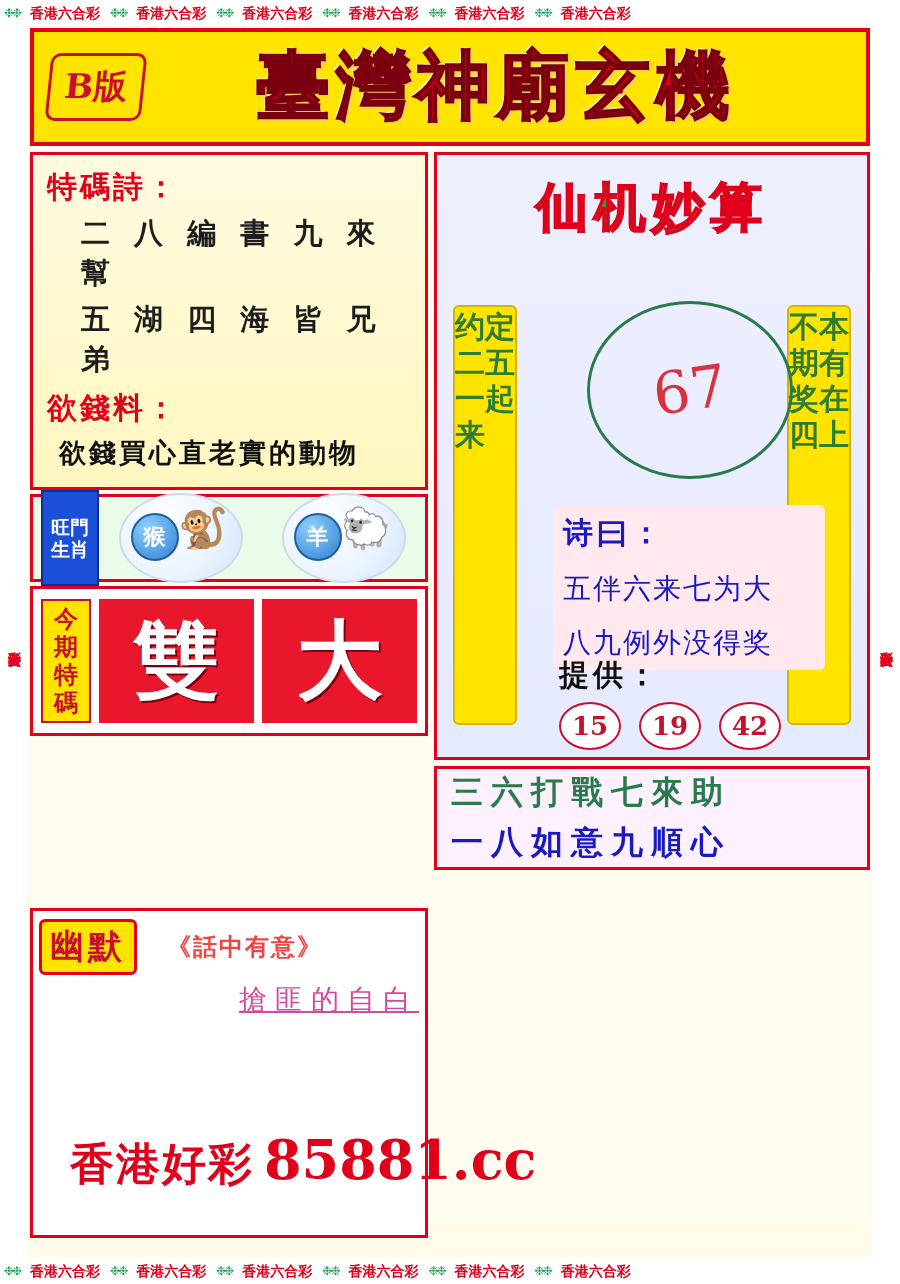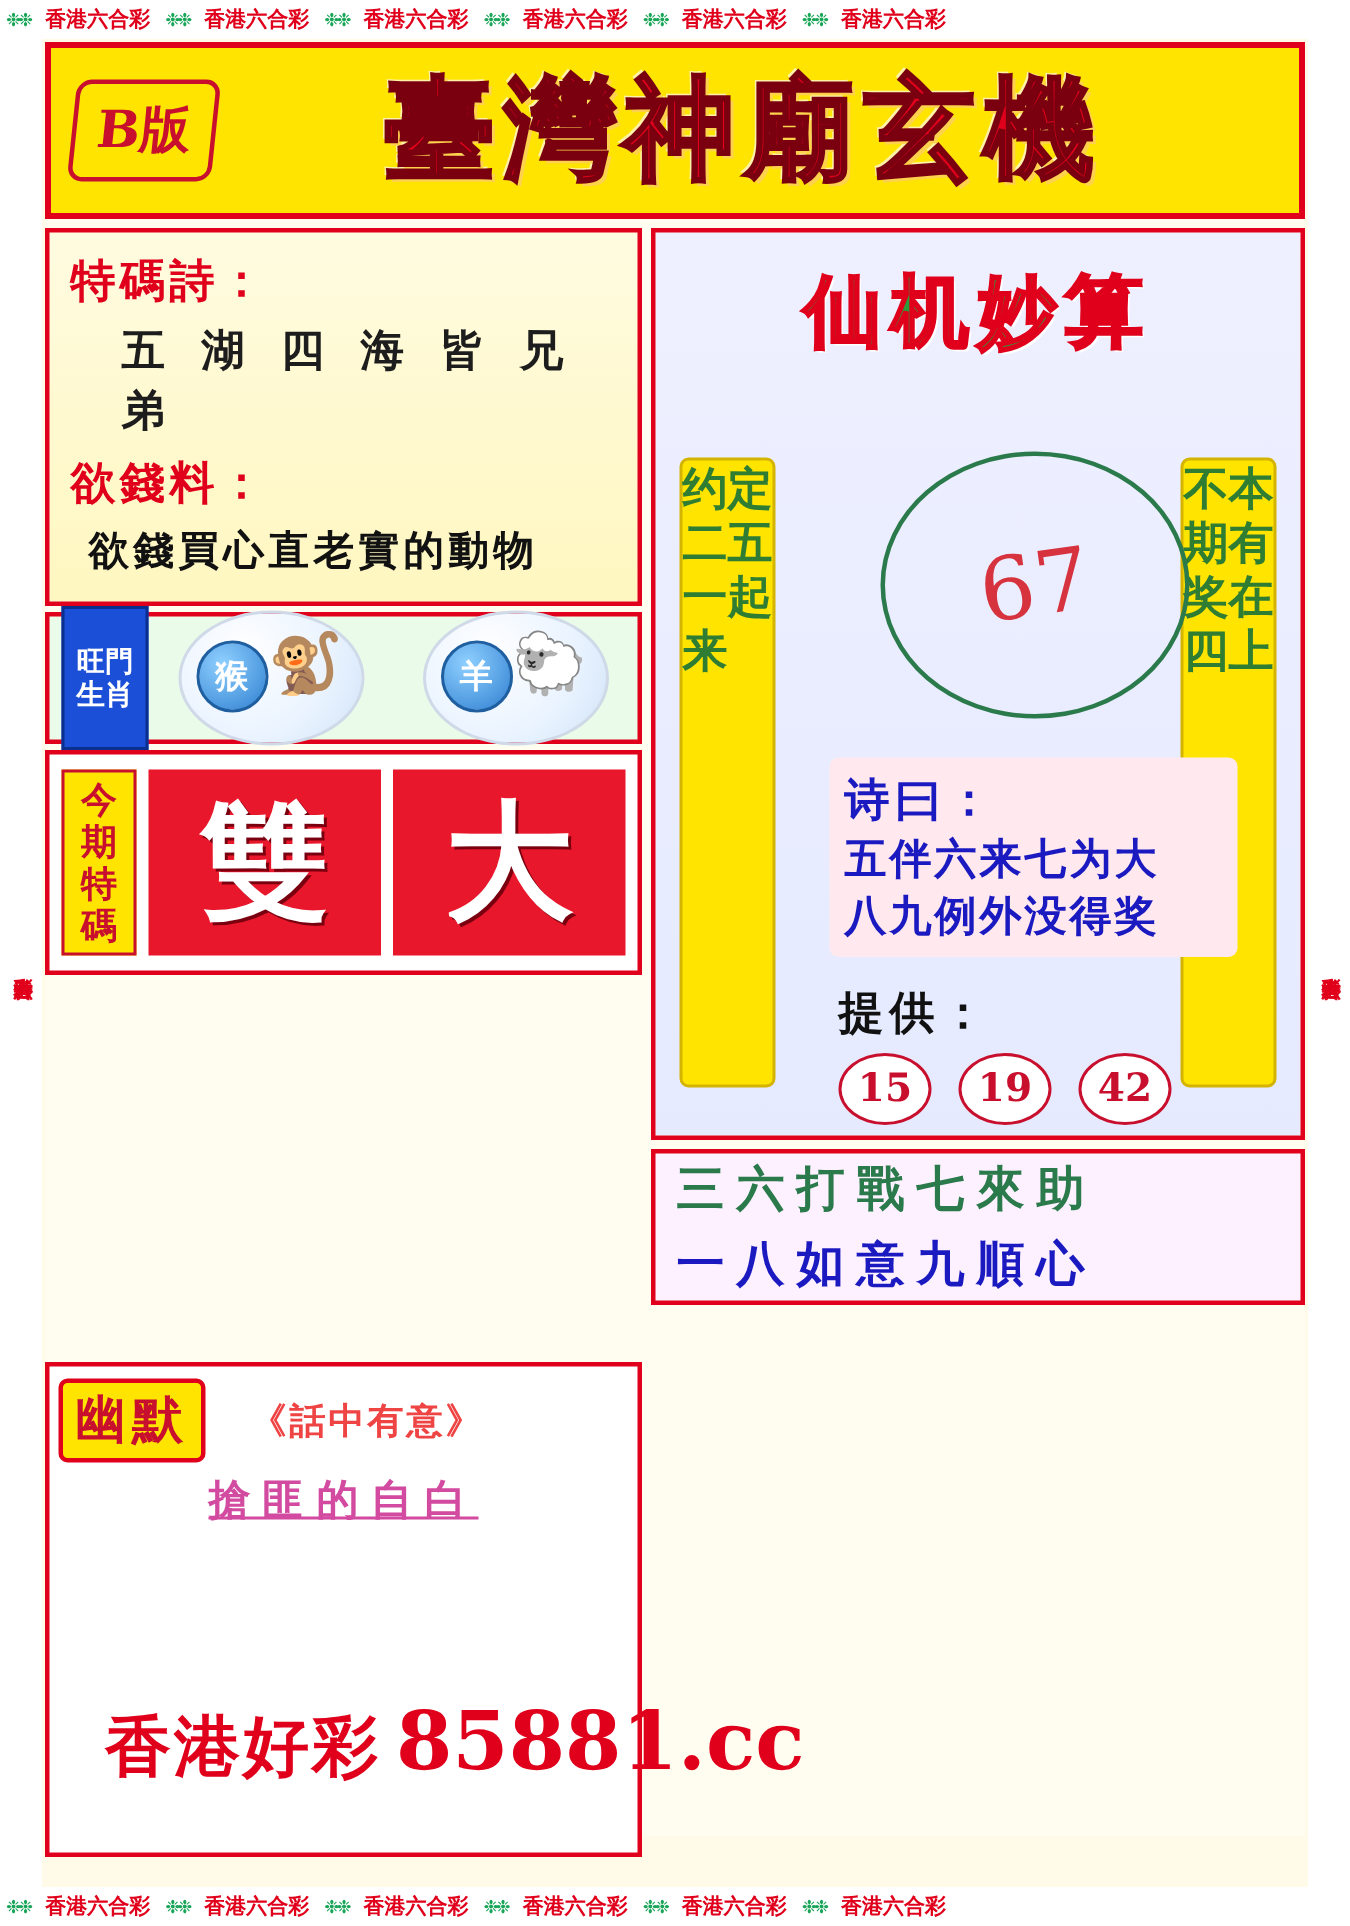--- a/index.html
+++ b/index.html
@@ -162,22 +162,22 @@
   }
   .shiyue{
     position:absolute;left:116px;top:350px;width:272px;
     background:#ffe9ef;border-radius:6px;padding:8px 10px;box-sizing:border-box;
   }
   .shiyue .lbl{
     color:#1a1ac0;font-size:30px;font-weight:bold;letter-spacing:4px;
     font-family:"DejaVu Serif","Liberation Serif",serif;
   }
   .shiyue .ln{
-    color:#1a1ac0;font-size:28px;font-weight:bold;letter-spacing:2px;
-    font-family:"DejaVu Serif","Liberation Serif",serif;margin-top:0;
+    color:#1a1ac0;font-size:28px;font-weight:normal;letter-spacing:2px;
+    font-family:"DejaVu Serif","Liberation Serif",serif;margin-top:16px;
   }
   .provide{
     position:absolute;left:122px;top:500px;width:266px;
   }
   .provide .lbl{
     color:#111;font-size:30px;font-weight:bold;letter-spacing:4px;
     font-family:"DejaVu Serif","Liberation Serif",serif;
   }
   .balls{display:flex;gap:18px;margin-top:6px;}
   .ball{
@@ -210,21 +210,21 @@
     background:#ffe400;border:3px solid #e0001b;border-radius:6px;
     padding:2px 8px;font-size:34px;font-weight:bold;color:#c8102e;
     font-family:"DejaVu Serif","Liberation Serif",serif;letter-spacing:4px;
   }
   .humor-sub{
     font-size:24px;font-weight:bold;color:#ef4444;letter-spacing:2px;
     font-family:"DejaVu Serif","Liberation Serif",serif;
     margin-left:22px;
   }
   .humor-title{
-    text-align:center;margin-top:6px;font-size:28px;font-weight:bold;
+    text-align:right;margin-top:6px;font-size:28px;font-weight:normal;
     color:#d24ba0;letter-spacing:8px;text-decoration:underline;
     font-family:"DejaVu Serif","Liberation Serif",serif;
   }
   .humor-body{
     margin-top:6px;color:#e0001b;font-size:17px;line-height:25px;
     font-weight:bold;letter-spacing:1px;
     font-family:"DejaVu Serif","Liberation Serif",serif;
   }
 
   
@@ -308,20 +308,21 @@
 
     <div class="banner">
       <div class="banner-badge">B版</div>
       <div class="banner-title">臺灣神廟玄機</div>
     </div>
 
     <div class="left-col">
 
       <div class="poem-box">
         <div class="poem-label">特碼詩：</div>
+        <div class="poem-line">二 八 編 書 九 來 幫</div>
         <div class="poem-line">五 湖 四 海 皆 兄 弟</div>
         <div class="poem-label" style="margin-top:8px">欲錢料：</div>
         <div class="poem-answer">欲錢買心直老實的動物</div>
       </div>
 
       <div class="zodiac-box">
         <div class="zodiac-tag">旺門生肖</div>
         <div class="zodiac-items">
           <div class="zodiac-ball">
             <span class="ch">猴</span>

